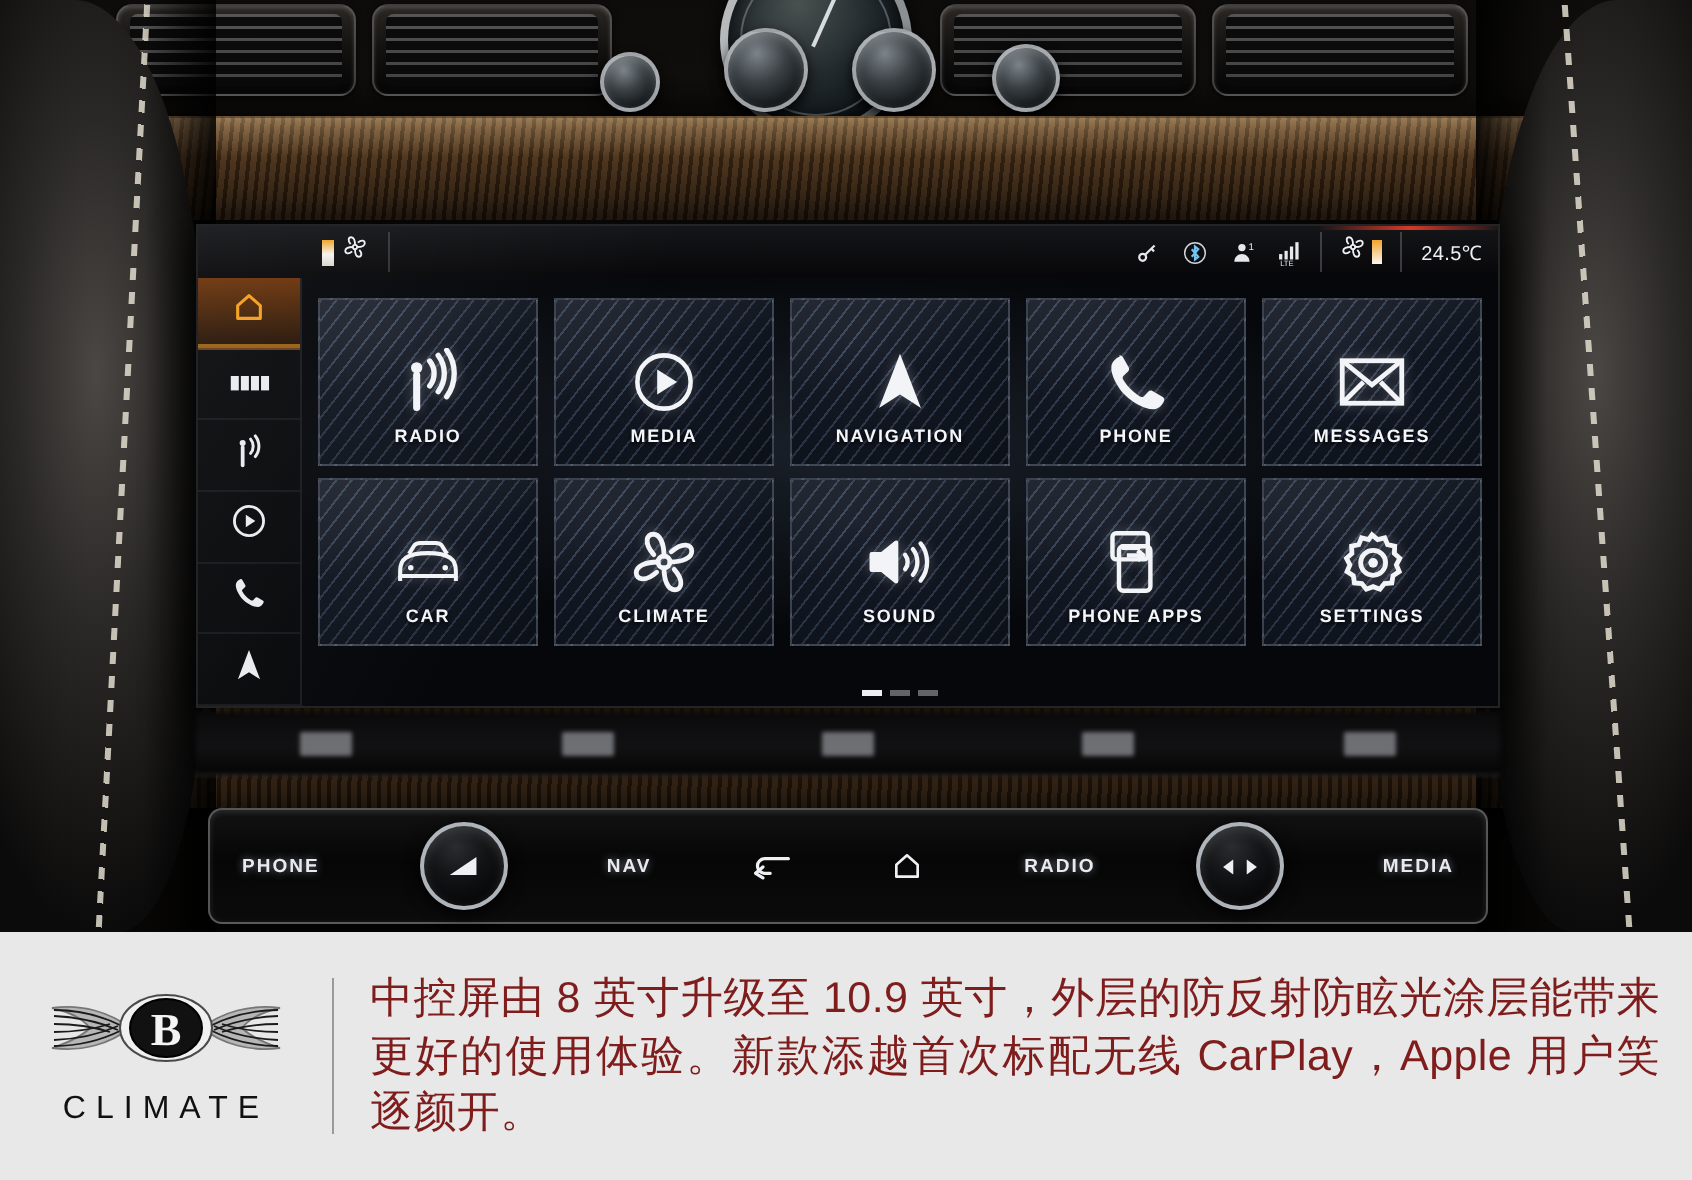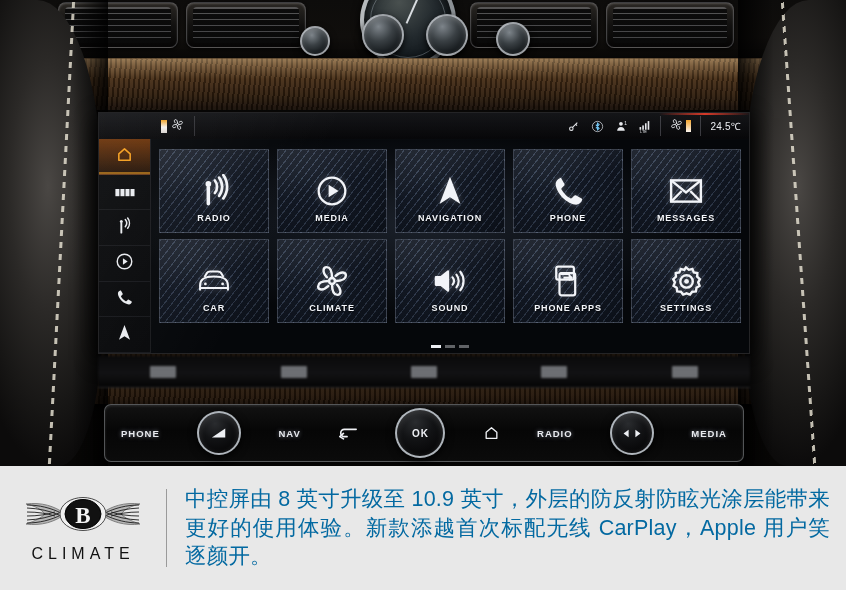--- a/index.html
+++ b/index.html
@@ -293,21 +293,21 @@
     display: flex; flex-direction: column; align-items: center; justify-content: center;
     gap: 6px;
   }
   .brand-wings { color: #1b1b1b; }
   .brand-name {
     color: #111; font-size: 16px; letter-spacing: 5px; font-weight: normal;
   }
   .brand-div { width: 1px; height: 78px; background: #9a9a9a; }
   .caption-text {
     flex: 1; padding: 0 16px 0 18px;
-    color: #0369a1;
+    color: #7f1d1d;
     font-size: 21.5px;
     line-height: 1.32;
     letter-spacing: 0.2px;
     text-align: justify;
   }
 </style>
 </head>
 <body>
 
 <div id="root">
@@ -644,21 +644,20 @@
             <path d="M1 11 L16 1 L16 11 Z"></path>
           </svg>
       </div>
       <div class="pb-label">NAV</div>
       <div class="pb-icon">
         <svg width="20" height="14" viewBox="0 0 22 14" fill="none" stroke="#eef0f4" stroke-width="1.8" stroke-linecap="round" stroke-linejoin="round">
           <path d="M20 3 H7 a4 4 0 0 0 0 8 h3"></path>
             <path d="M6 7.5 L2 11 L6 13.5"></path>
         </svg>
       </div>
-      <div class="pb-knob big">OK</div>
       <div class="pb-icon">
         <svg width="17" height="16" viewBox="0 0 24 24" fill="none" stroke="#eef0f4" stroke-width="2" stroke-linejoin="round">
           <path d="M4 11 L12 4 L20 11 V20 H4 Z"></path>
         </svg>
       </div>
       <div class="pb-label">RADIO</div>
       <div class="pb-knob">
         <svg width="22" height="11" viewBox="0 0 26 11" fill="#eef0f4">
           <path d="M9 1 L9 10 L3 5.5 Z"></path>
             <path d="M17 1 L17 10 L23 5.5 Z"></path>

